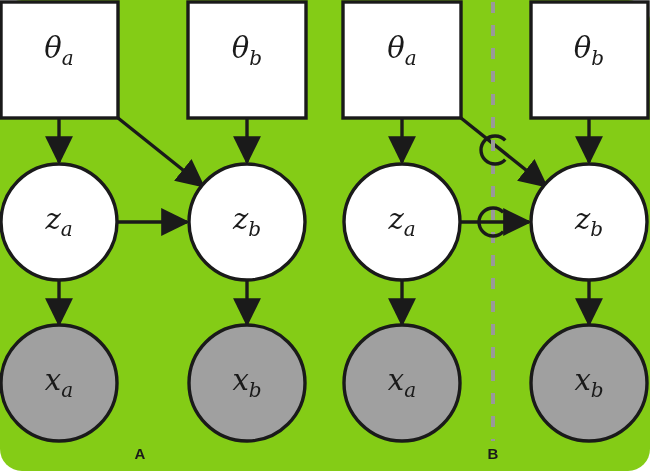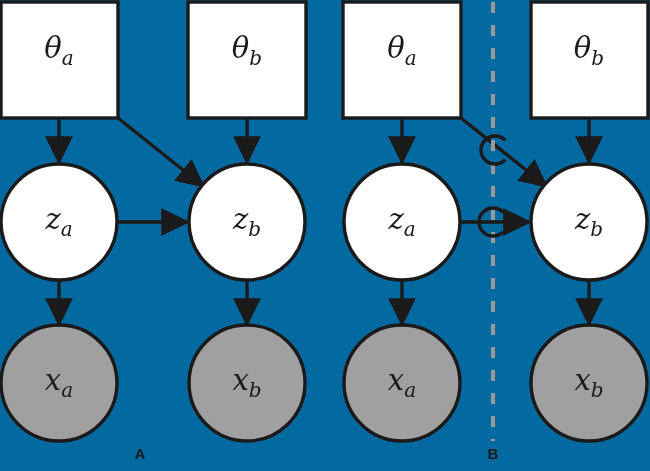--- a/index.html
+++ b/index.html
@@ -10,21 +10,22 @@
   body {
     width: 650px;
     height: 471px;
     font-family: "Liberation Sans", sans-serif;
     overflow: hidden;
   }
   #figure {
     position: relative;
     width: 650px;
     height: 471px;
-    background: #0369a1;
+    background: #84cc16;
+    border-radius: 22px;
   }
   #figure svg {
     display: block;
   }
   .node-label {
     font-family: "DejaVu Serif", "Liberation Serif", serif;
     font-style: italic;
     font-size: 29px;
     fill: #1a1a1a;
   }

